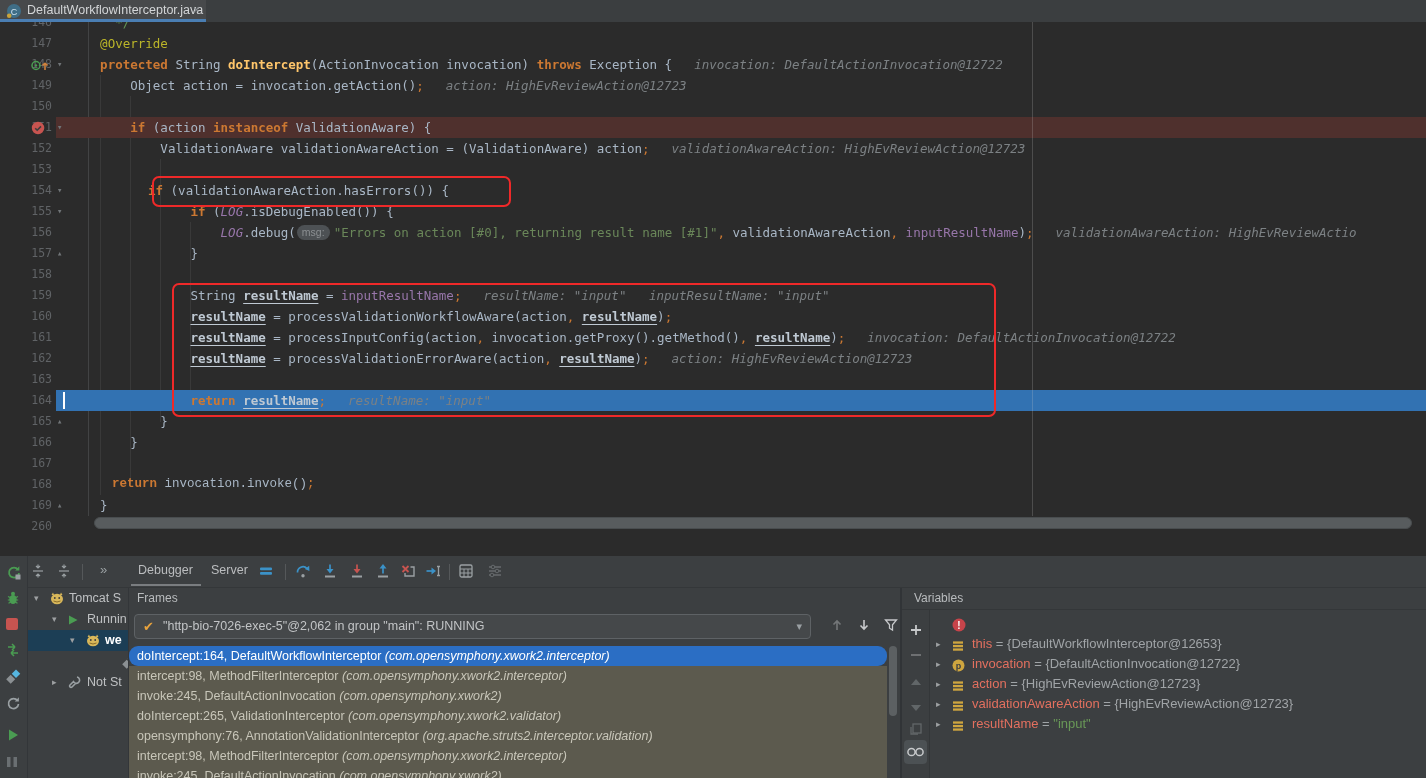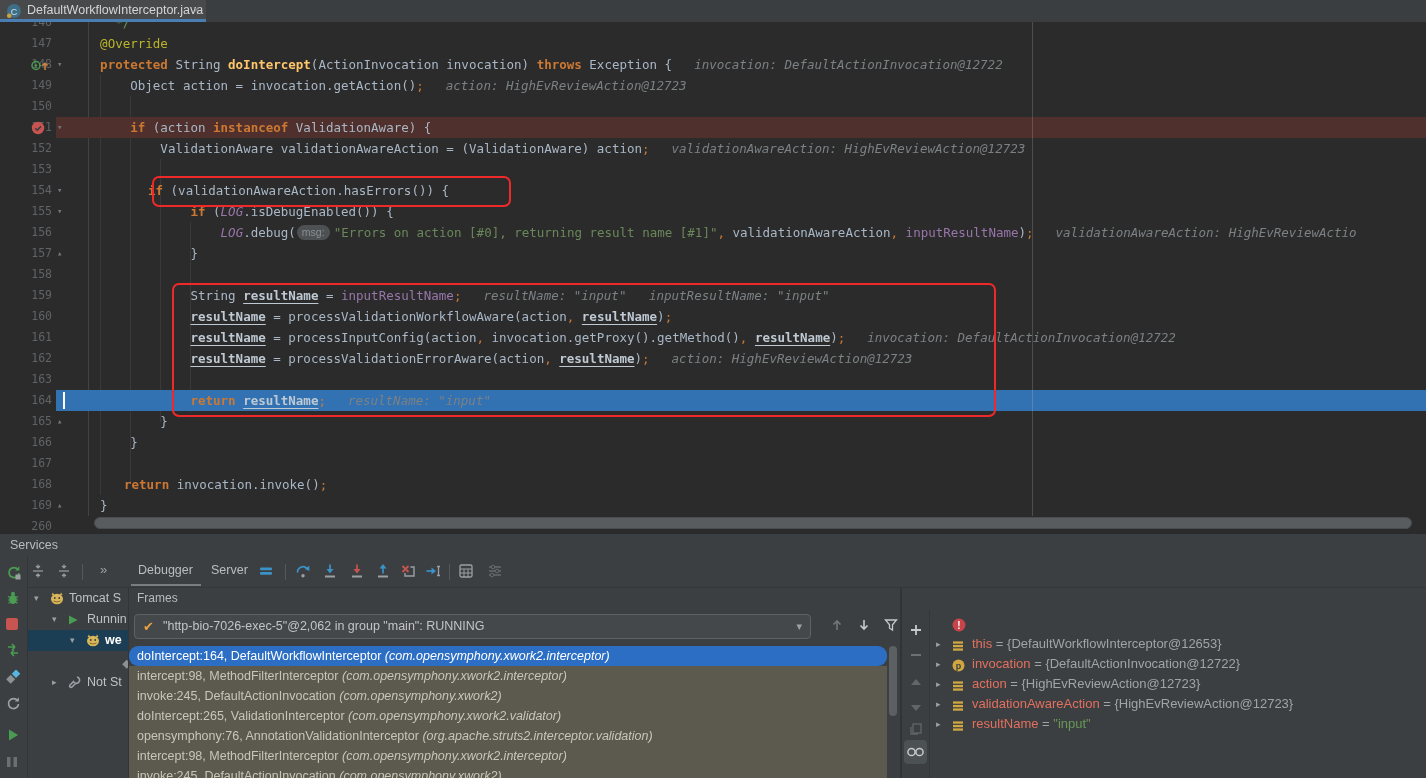--- a/index.html
+++ b/index.html
@@ -149,35 +149,32 @@
         <div class="eline" style="top: 242px;"><span class="lnum">158</span></div>
         <div class="eline" style="top: 263px;"><span class="lnum">159</span><span class="codeln" style="left: 190.48px;"><span class="tk-tx">String </span><span class="tk-u">resultName</span><span class="tk-tx"> = </span><span class="tk-fld">inputResultName</span><span class="tk-pn">;</span><span class="hint">resultName: "input"   inputResultName: "input"</span></span></div>
         <div class="eline" style="top: 284px;"><span class="lnum">160</span><span class="codeln" style="left: 190.48px;"><span class="tk-u">resultName</span><span class="tk-tx"> = processValidationWorkflowAware(action</span><span class="tk-pn">,</span><span class="tk-tx"> </span><span class="tk-u">resultName</span><span class="tk-tx">)</span><span class="tk-pn">;</span></span></div>
         <div class="eline" style="top: 305px;"><span class="lnum">161</span><span class="codeln" style="left: 190.48px;"><span class="tk-u">resultName</span><span class="tk-tx"> = processInputConfig(action</span><span class="tk-pn">,</span><span class="tk-tx"> invocation.getProxy().getMethod()</span><span class="tk-pn">,</span><span class="tk-tx"> </span><span class="tk-u">resultName</span><span class="tk-tx">)</span><span class="tk-pn">;</span><span class="hint">invocation: DefaultActionInvocation@12722</span></span></div>
         <div class="eline" style="top: 326px;"><span class="lnum">162</span><span class="codeln" style="left: 190.48px;"><span class="tk-u">resultName</span><span class="tk-tx"> = processValidationErrorAware(action</span><span class="tk-pn">,</span><span class="tk-tx"> </span><span class="tk-u">resultName</span><span class="tk-tx">)</span><span class="tk-pn">;</span><span class="hint">action: HighEvReviewAction@12723</span></span></div>
         <div class="eline" style="top: 347px;"><span class="lnum">163</span></div>
         <div class="eline" style="top: 368px;"><div class="rowbg exec"></div><span class="lnum">164</span><span class="codeln" style="left: 190.48px;"><span class="tk-kw">return </span><span class="tk-u">resultName</span><span class="tk-pn">;</span><span class="hint">resultName: "input"</span></span><div class="caret"></div></div>
         <div class="eline" style="top: 389px;"><span class="lnum">165</span><span class="fold">▴</span><span class="codeln" style="left: 160.36px;"><span class="tk-tx">}</span></span></div>
         <div class="eline" style="top: 410px;"><span class="lnum">166</span><span class="codeln" style="left: 130.24px;"><span class="tk-tx">}</span></span></div>
         <div class="eline" style="top: 431px;"><span class="lnum">167</span></div>
-        <div class="eline" style="top: 452px;"><span class="lnum">168</span><span class="codeln" style="left: 124px;"><span class="tk-kw">return </span><span class="tk-tx">invocation.invoke()</span><span class="tk-pn">;</span></span></div>
+        <div class="eline" style="top: 452px;"><span class="lnum">168</span><span class="codeln" style="left: 112px; font-family: Liberation Mono, monospace;"><span class="tk-kw">return </span><span class="tk-tx">invocation.invoke()</span><span class="tk-pn">;</span></span></div>
         <div class="eline" style="top: 473px;"><span class="lnum">169</span><span class="fold">▴</span><span class="codeln" style="left: 100.12px;"><span class="tk-tx">}</span></span></div>
         <div class="eline" style="top: 494px;"><span class="lnum">260</span></div>
       </div>
     <div class="vguide" style="left:1032px;top:0;height:494px;"></div>
     <div class="redbox" style="left:152px;top:154px;width:355px;height:27px;"></div>
     <div class="redbox" style="left:172px;top:261px;width:820px;height:130px;"></div>
     <div id="hscroll">
         <div class="thumb"></div>
       </div>
   </div>
 
-  <div id="svc-header">
-    <span>Services</span>
-  </div>
 
   <div id="toolbar-row">
     <span class="tbsep" style="left:82px;"></span>
     <span class="morechev" style="left:100px;">»</span>
     <span class="dtab" style="left:138px;">Debugger</span>
     <span class="dtab-under" style="left:131px;width:70px;"></span>
     <span class="dtab" style="left:211px;">Server</span>
     <span class="tbsep" style="left:285px;"></span>
     <span class="tbsep" style="left:449px;"></span>
   <span class="tbicon" style="left: 30px;"><svg width="16" height="16">
@@ -336,20 +333,23 @@
         </svg></span>
       <span class="fctl" style="left: 727px;"><svg width="16" height="16">
           <path d="M8 3 V12 M4.5 8.5 L8 12 L11.5 8.5" stroke="#c7c9cb" stroke-width="1.6" fill="none"></path>
         </svg></span>
       <span class="fctl" style="left: 754px;"><svg width="16" height="16">
           <path d="M2.5 3 H13.5 L9.5 7.8 V13 L6.5 11.2 V7.8 Z" fill="none" stroke="#c7c9cb" stroke-width="1.3"></path>
         </svg></span>
     </div>
 
   <div id="vars-panel">
+    <div class="phead">
+      <div class="plabel" style="left:12px;">Variables</div>
+    </div>
     <div id="vars-strip">
         <span class="vsicon" style="top: 13px;"><svg width="14" height="14">
             <path d="M7 2 V12 M2 7 H12" stroke="#c7c9cb" stroke-width="1.8"></path>
           </svg></span>
         <span class="vsicon dim" style="top: 38px;"><svg width="14" height="14" opacity="0.4">
             <path d="M2 7 H12" stroke="#c7c9cb" stroke-width="1.8"></path>
           </svg></span>
         <span class="vsicon dim" style="top: 64px;"><svg width="12" height="10" opacity="0.4">
             <path d="M1 8 L6 2 L11 8 Z" fill="#9aa0a3"></path>
           </svg></span>

